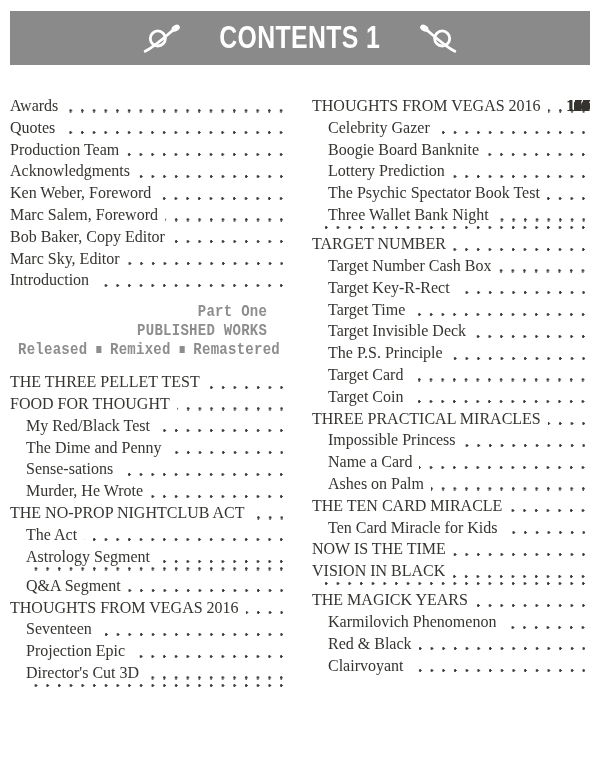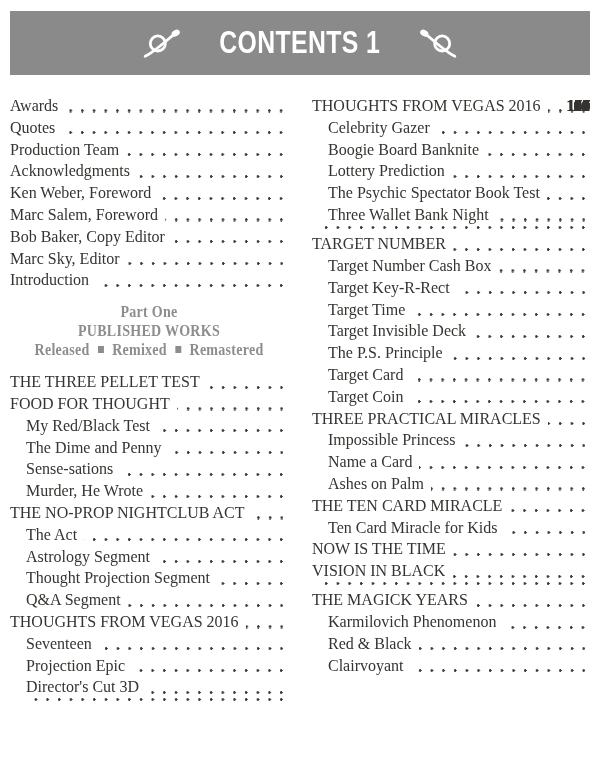--- a/index.html
+++ b/index.html
@@ -17,21 +17,21 @@
     font-family: "Liberation Serif", "DejaVu Serif", serif;
     position: relative;
     overflow: hidden;
   }
   .page { position: absolute; inset: 0; }
 
   
   .titlebar {
     position: absolute;
     left: 10px; top: 11px;
-    width: 580px; height: 64px;
+    width: 580px; height: 54px;
     background: var(--header-bar);
     display: flex;
     align-items: center;
     justify-content: center;
     gap: 15px;
   }
   .title {
     color: var(--header-text);
     font-family: "Liberation Sans", "DejaVu Sans", sans-serif;
     font-weight: bold;
@@ -83,23 +83,23 @@
     background-position: right center;
   }
   .entry .page {
     flex: 0 0 auto;
     min-width: 26px;
     text-align: right;
   }
 
   
   .part-heading {
-    text-align: center;
+    text-align: right;
     color: var(--part-heading);
-    font-family: Liberation Serif, serif;
+    font-family: Liberation Mono, monospace;
     font-weight: bold;
     margin: 11px 0 12px;
   }
   .ph-line {
     line-height: 19px;
     font-size: 16.5px;
     letter-spacing: 0.3px;
     transform: scaleX(0.85);
     white-space: nowrap;
   }
@@ -254,21 +254,20 @@
     <span class="page">47</span>
   </div>
 
   <div class="entry indent">
     <span class="label">Astrology Segment</span>
     <span class="leader"></span>
     <span class="page">50</span>
   </div>
 
   <div class="entry indent">
-    <span class="label">Thought Projection Segment</span>
     <span class="leader"></span>
     <span class="page">51</span>
   </div>
 
   <div class="entry indent">
     <span class="label">Q&amp;A Segment</span>
     <span class="leader"></span>
     <span class="page">51</span>
   </div>
 </div>

